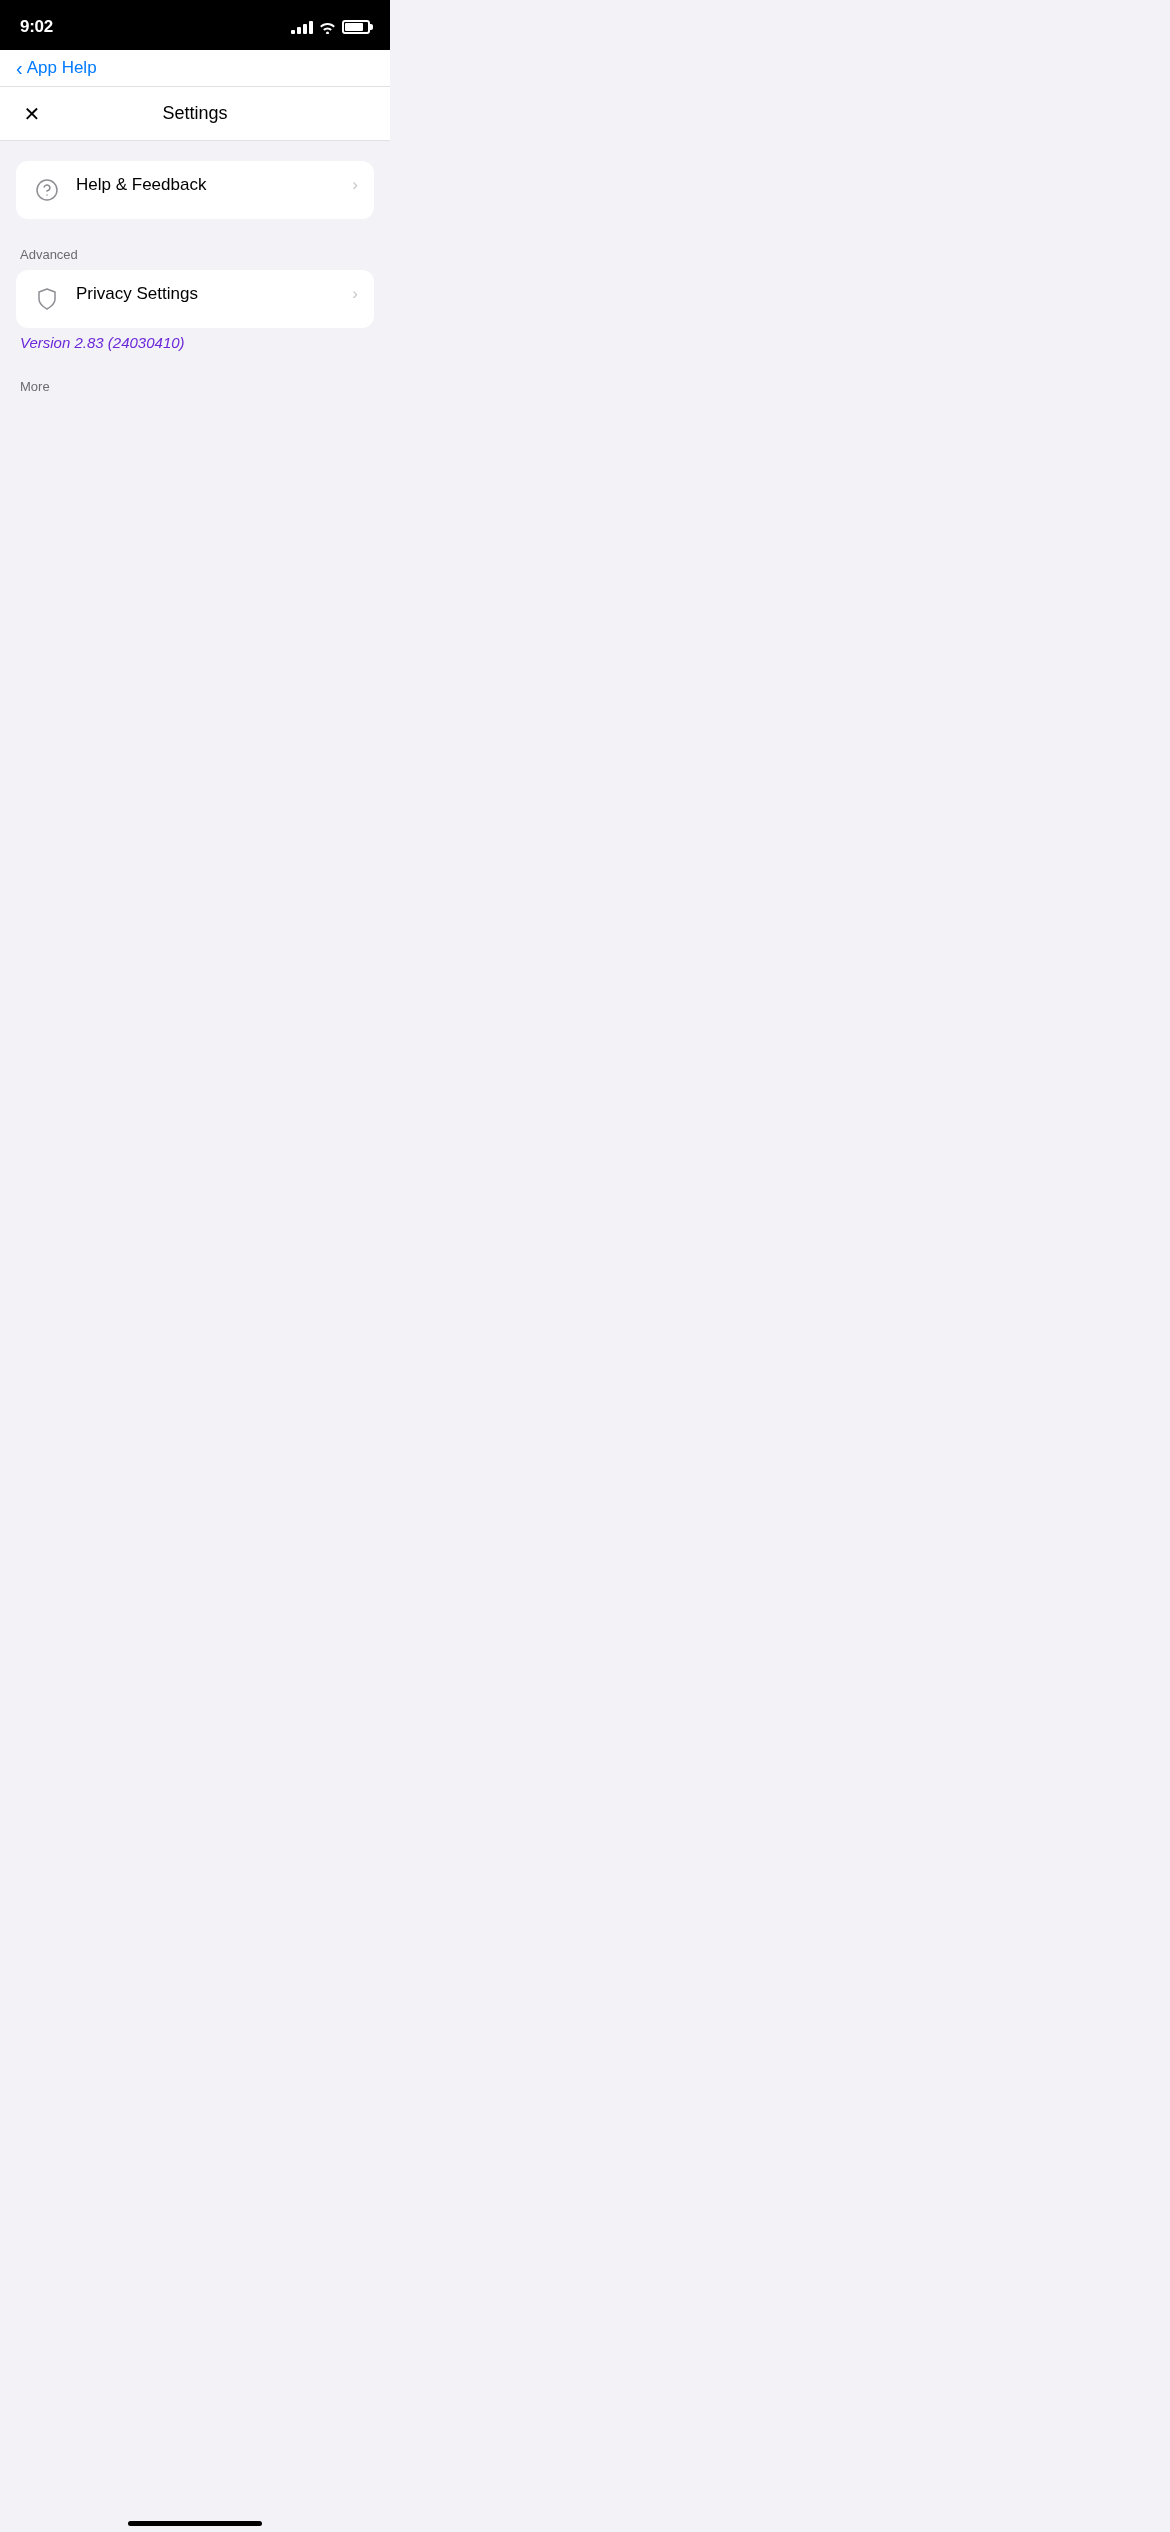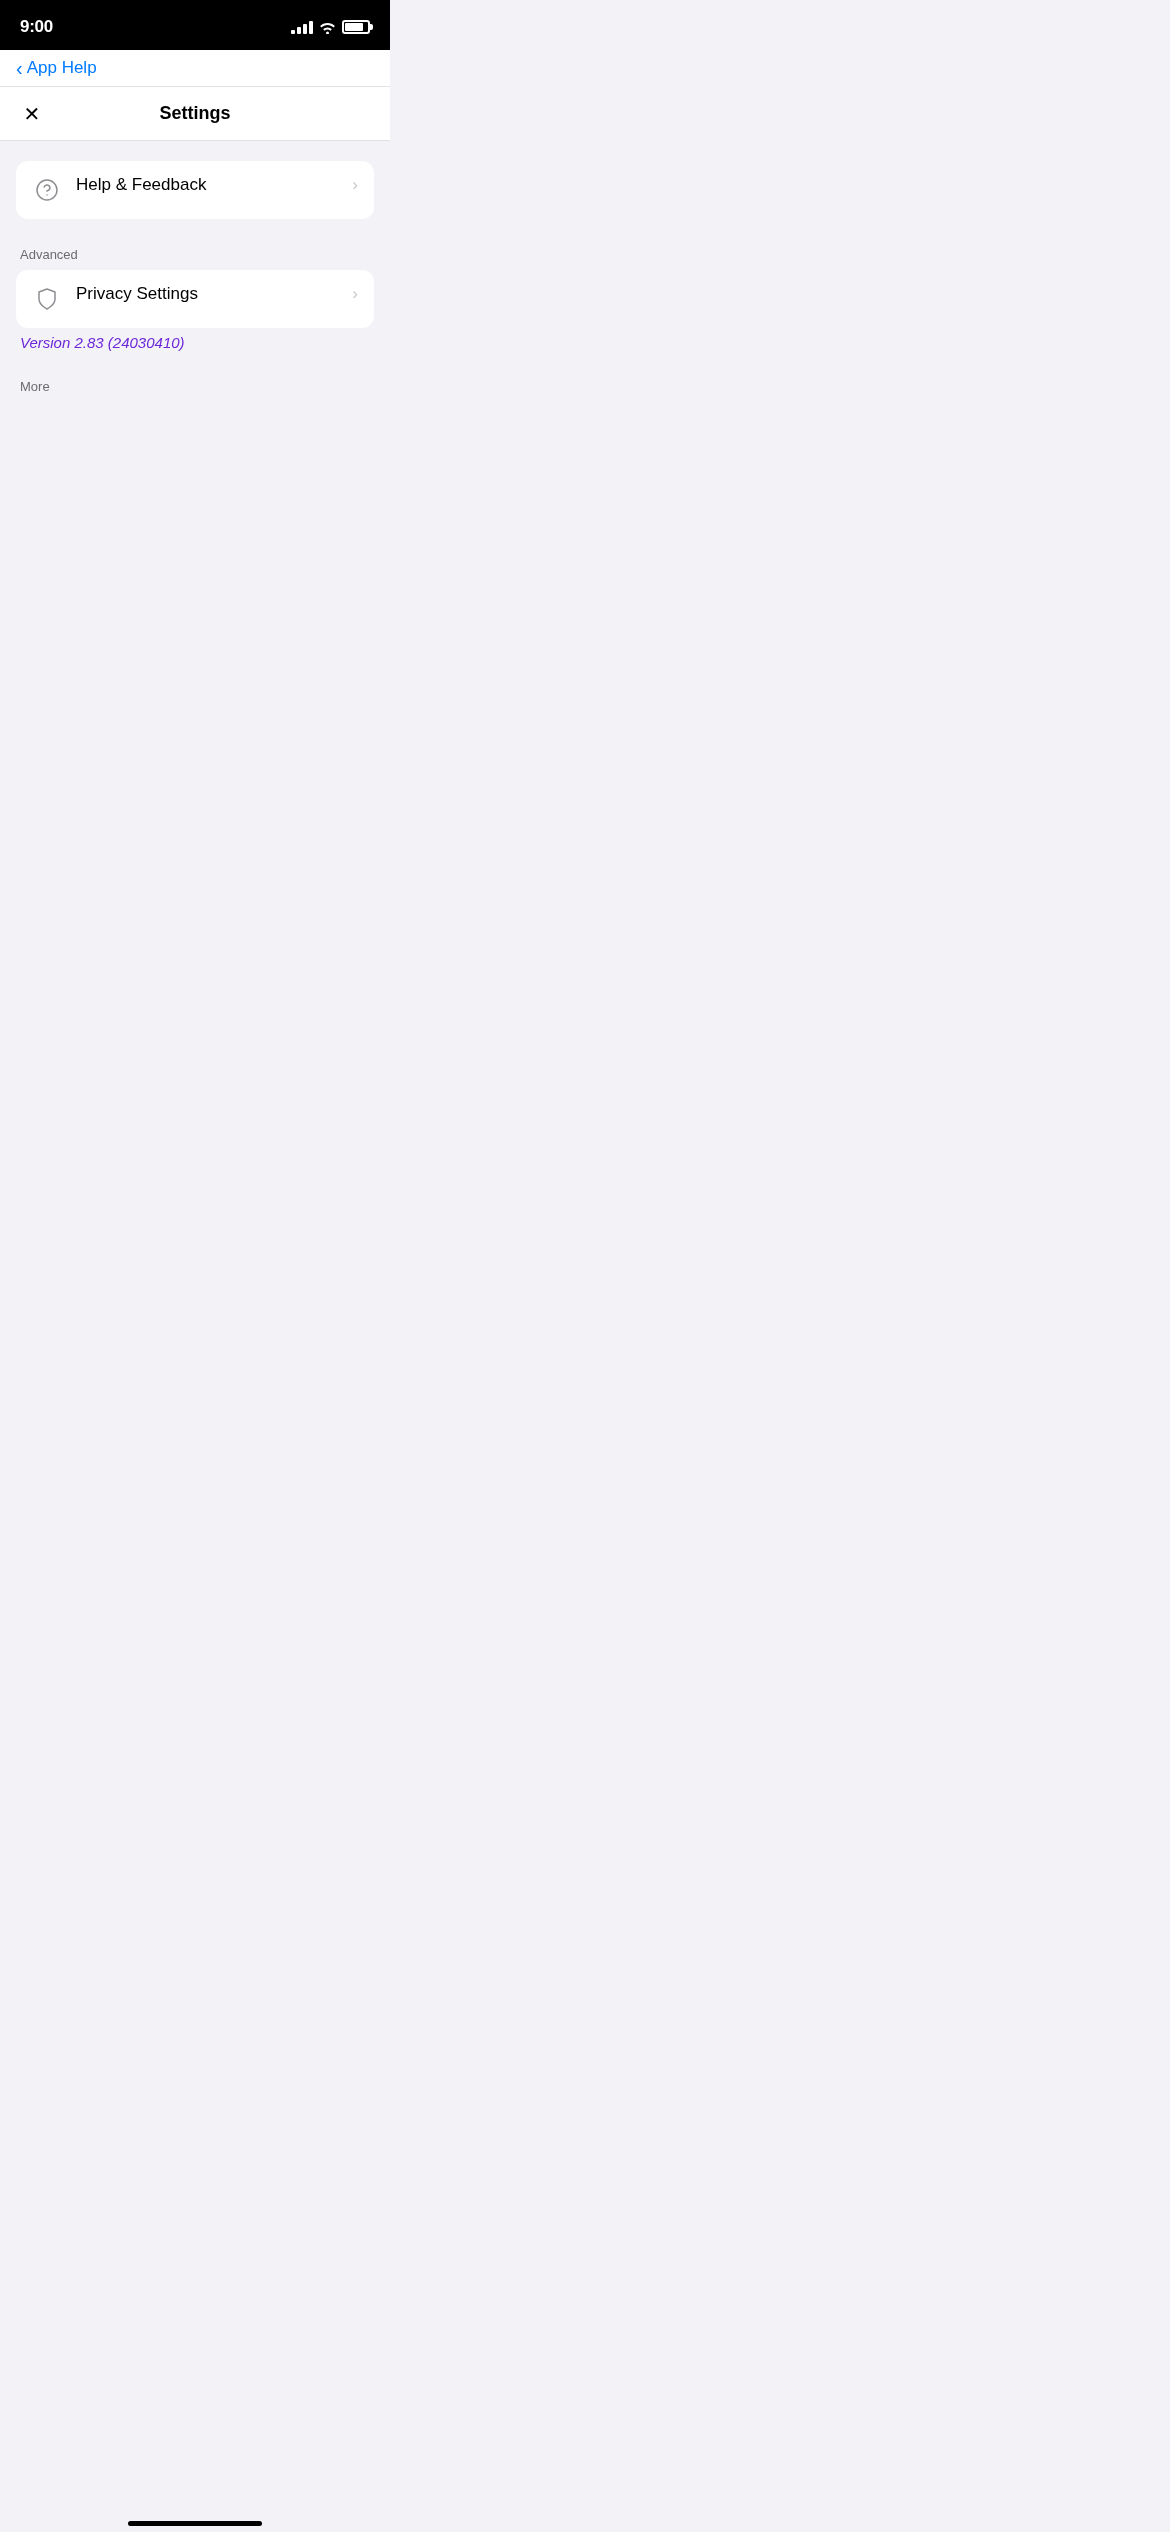--- a/index.html
+++ b/index.html
@@ -128,21 +128,21 @@
       align-items: center;
       justify-content: center;
       cursor: pointer;
       color: #000;
       font-size: 20px;
       font-weight: 300;
     }
 
     .header-title {
       font-size: 18px;
-      font-weight: 700;
+      font-weight: 400;
       color: #000;
     }
 
     
     .content {
       background-color: #f2f2f7;
       padding: 20px 16px;
     }
 
     
@@ -251,21 +251,21 @@
       width: 6px;
       height: 6px;
       background: #8e8e93;
       border-radius: 1px;
     }
   </style>
 </head>
 <body>
 
 <div class="status-bar">
-  <span class="status-time">9:00</span>
+  <span class="status-time">9:02</span>
   <div class="status-icons">
     <div class="signal-bars">
       <div class="signal-bar" style="height:4px;"></div>
       <div class="signal-bar" style="height:7px;"></div>
       <div class="signal-bar" style="height:10px;"></div>
       <div class="signal-bar" style="height:13px;"></div>
     </div>
     <svg width="17" height="13" viewBox="0 0 17 13" fill="white">
       <path d="M8.5 10.5a1.5 1.5 0 1 1 0 3 1.5 1.5 0 0 1 0-3zM8.5 6.5c1.7 0 3.2.7 4.3 1.8l-1.4 1.4c-.8-.8-1.8-1.2-2.9-1.2s-2.1.4-2.9 1.2L4.2 8.3c1.1-1.1 2.6-1.8 4.3-1.8zM8.5 2C11.4 2 14 3.2 15.9 5.1l-1.4 1.4C12.9 4.9 10.8 4 8.5 4S4.1 4.9 2.5 6.5L1.1 5.1C3 3.2 5.6 2 8.5 2z"></path>
     </svg>

